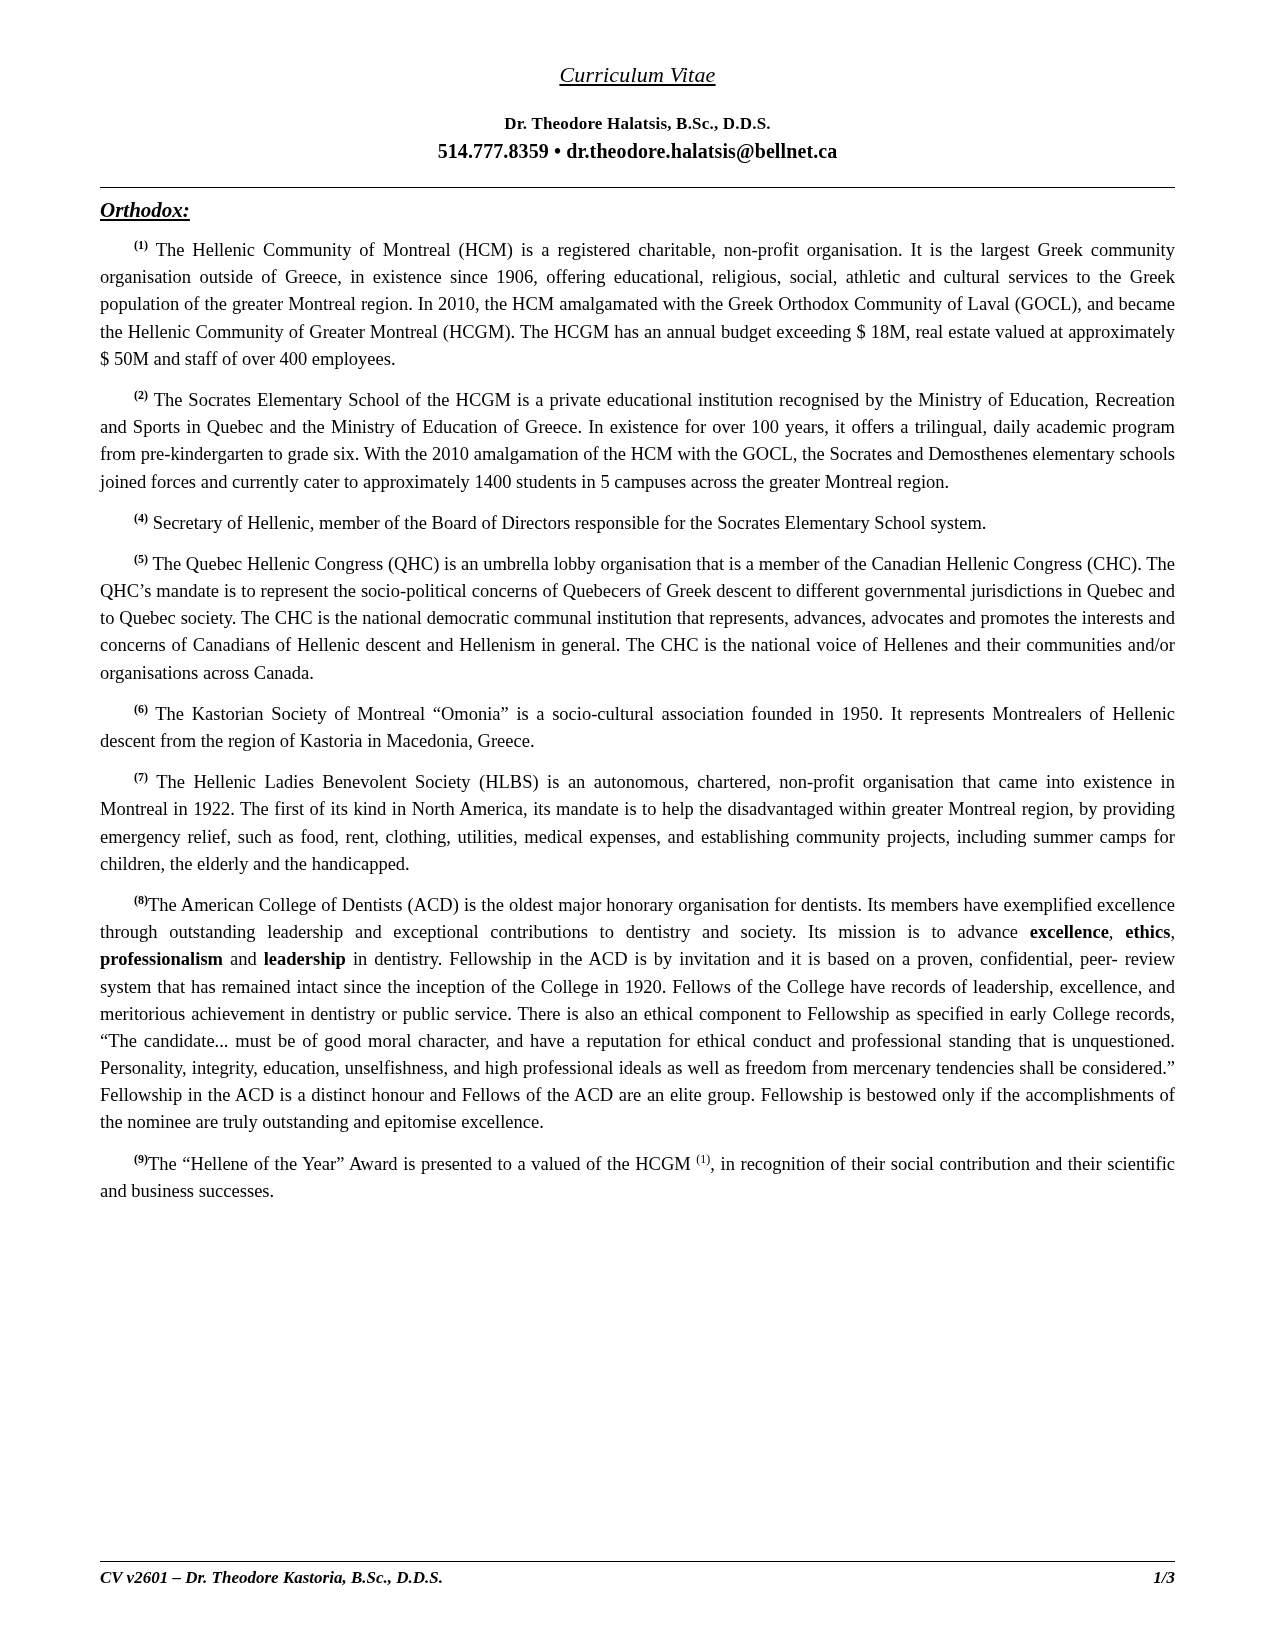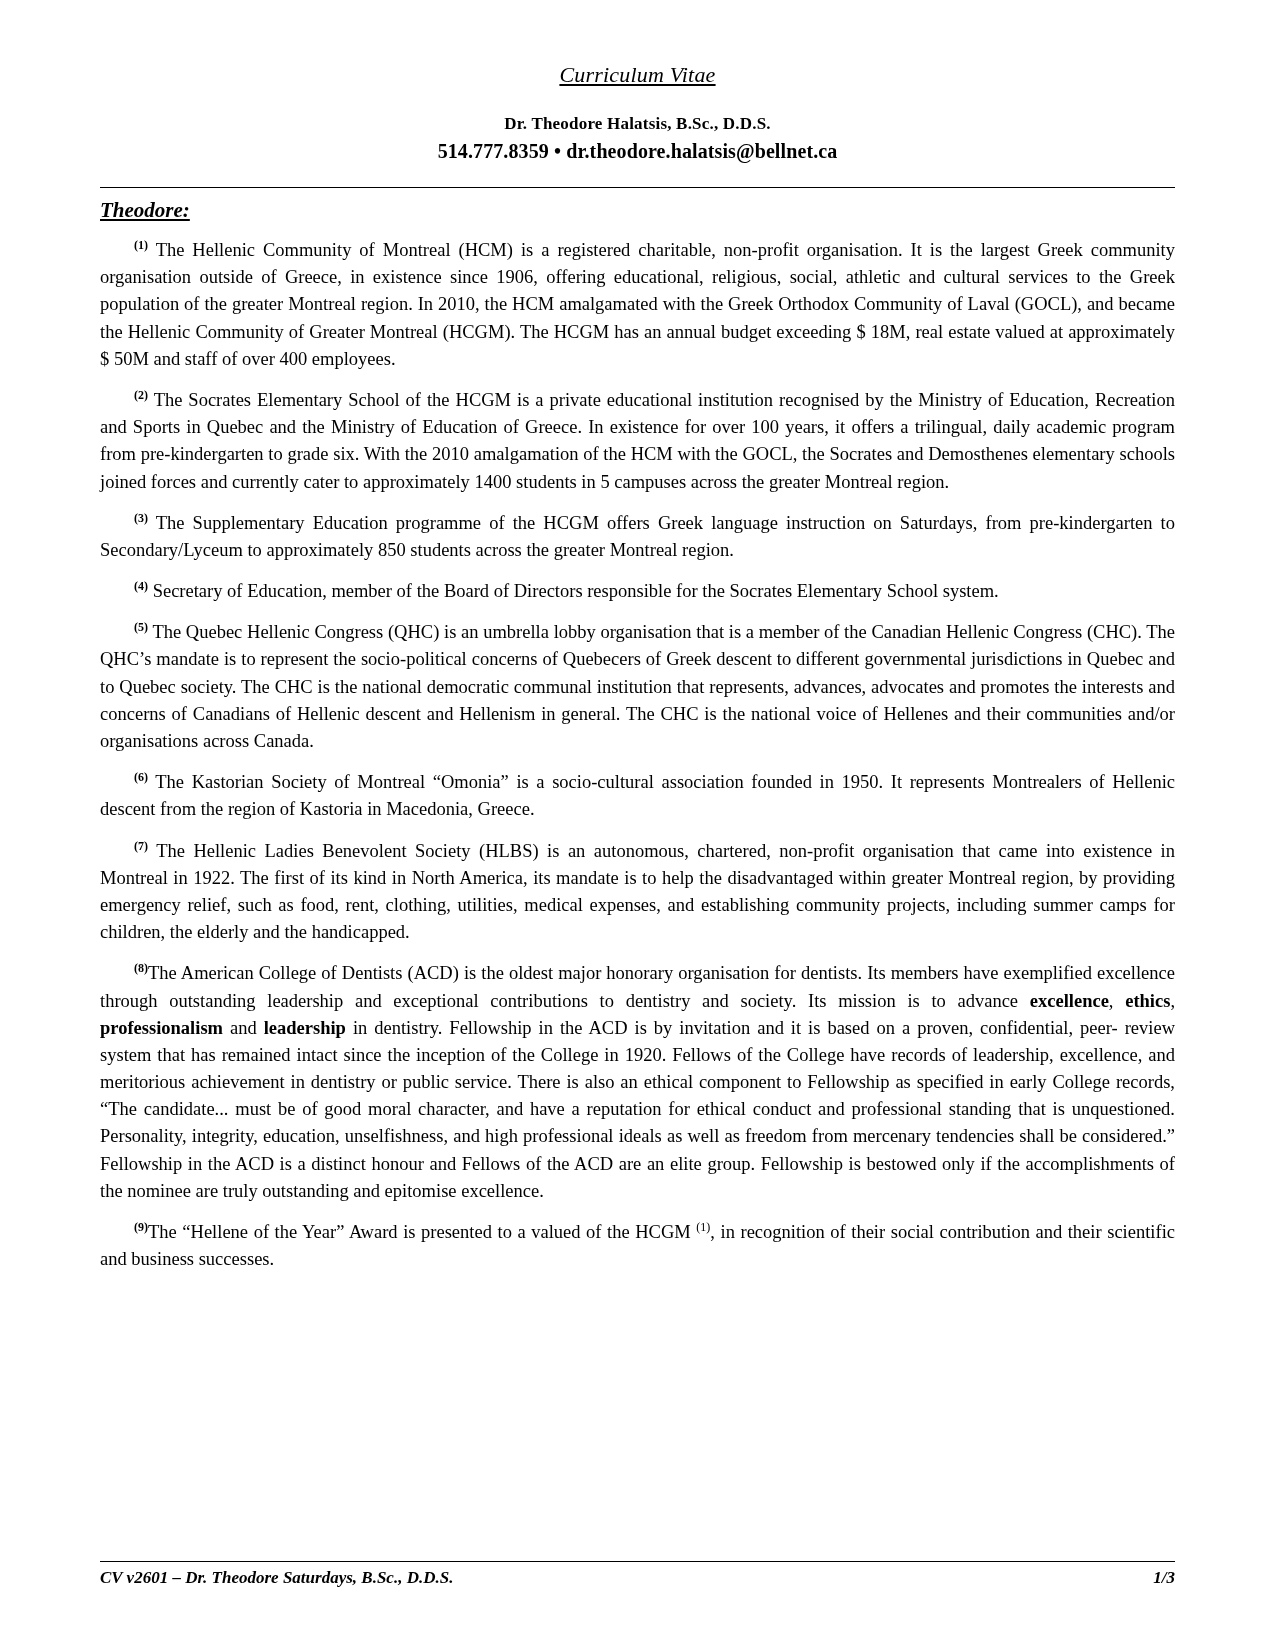--- a/index.html
+++ b/index.html
@@ -99,40 +99,36 @@
 
 <div class="page">
 
   <div class="cv-title">Curriculum Vitae</div>
 
   <div class="name-line">Dr. Theodore Halatsis, B.Sc., D.D.S.</div>
   <div class="contact-line">514.777.8359 • dr.theodore.halatsis@bellnet.ca</div>
 
   <hr class="rule">
 
-  <div class="section-heading">Theodore:</div>
+  <div class="section-heading">Orthodox:</div>
 
   <p class="note">
     <sup>(1)</sup>
     <span>The Hellenic Community of Montreal (HCM) is a registered charitable, non-profit organisation.  It is the largest Greek community organisation outside of Greece, in existence since 1906, offering educational, religious, social, athletic and cultural services to the Greek population of the greater Montreal region.  In 2010, the HCM amalgamated with the Greek Orthodox Community of Laval (GOCL), and became the Hellenic Community of Greater Montreal (HCGM).   The HCGM has an annual budget exceeding $ 18M, real estate valued at approximately $ 50M and staff of over 400 employees.</span>
   </p>
 
   <p class="note">
     <sup>(2)</sup>
     <span>The Socrates Elementary School of the HCGM is a private educational institution recognised by the Ministry of Education, Recreation and Sports in Quebec and the Ministry of Education of Greece.  In existence for over 100 years, it offers a trilingual, daily academic program from pre-kindergarten to grade six.   With the 2010 amalgamation of the HCM with the GOCL, the Socrates and Demosthenes elementary schools joined forces and currently cater to approximately 1400 students in 5 campuses across the greater Montreal region.</span>
   </p>
 
-  <p class="note">
-    <sup>(3)</sup>
-    <span>The Supplementary Education programme of the HCGM offers Greek language instruction on Saturdays, from pre-kindergarten to Secondary/Lyceum to approximately 850 students across the greater Montreal region.</span>
-  </p>
 
   <p class="note">
     <sup>(4)</sup>
-    <span>Secretary of Education, member of the Board of Directors responsible for the Socrates Elementary School system.</span>
+    <span>Secretary of Hellenic, member of the Board of Directors responsible for the Socrates Elementary School system.</span>
   </p>
 
   <p class="note">
     <sup>(5)</sup>
     <span>The Quebec Hellenic Congress (QHC) is an umbrella lobby organisation that is a member of the Canadian Hellenic Congress (CHC).  The QHC’s mandate is to represent the socio-political concerns of Quebecers of Greek descent to different governmental jurisdictions in Quebec and to Quebec society.  The CHC is the national democratic communal institution that represents, advances, advocates and promotes the interests and concerns of Canadians of Hellenic descent and Hellenism in general.  The CHC is the national voice of Hellenes and their communities and/or organisations across Canada.</span>
   </p>
 
   <p class="note">
     <sup>(6)</sup>
     <span>The Kastorian Society of Montreal “Omonia” is a socio-cultural association founded in 1950.  It represents Montrealers of Hellenic descent from the region of Kastoria in Macedonia, Greece.</span>
@@ -147,18 +143,18 @@
     <sup>(8)</sup><span>The American College of Dentists (ACD) is the oldest major honorary organisation for dentists.  Its members have exemplified excellence through outstanding leadership and exceptional contributions to dentistry and society.  Its mission is to advance </span><span class="b">excellence</span><span>, </span><span class="b">ethics</span><span>, </span><span class="b">professionalism</span><span> and </span><span class="b">leadership</span><span> in dentistry. Fellowship in the ACD is by invitation and it is based on a proven, confidential, peer- review system that has remained intact since the inception of the College in 1920.  Fellows of the College have records of leadership, excellence, and meritorious achievement in dentistry or public service.  There is also an ethical component to Fellowship as specified in early College records, “The candidate... must be of good moral character, and have a reputation for ethical conduct and professional standing that is unquestioned. Personality, integrity, education, unselfishness, and high professional ideals as well as freedom from mercenary tendencies shall be considered.”  Fellowship in the ACD is a distinct honour and Fellows of the ACD are an elite group. Fellowship is bestowed only if the accomplishments of the nominee are truly outstanding and epitomise excellence.</span>
   </p>
 
   <p class="note">
     <sup>(9)</sup><span>The “Hellene of the Year” Award is presented to a valued of the HCGM </span><span class="supi">(1)</span><span>, in recognition of their social contribution and their scientific and business successes.</span>
   </p>
 
   <div class="footer">
     <hr class="footer-rule">
     <div class="footer-row">
-      <span>CV v2601 – Dr. Theodore Saturdays, B.Sc., D.D.S.</span>
+      <span>CV v2601 – Dr. Theodore Kastoria, B.Sc., D.D.S.</span>
       <span>1/3</span>
     </div>
   </div>
 
 </div>
 
 </body></html>

